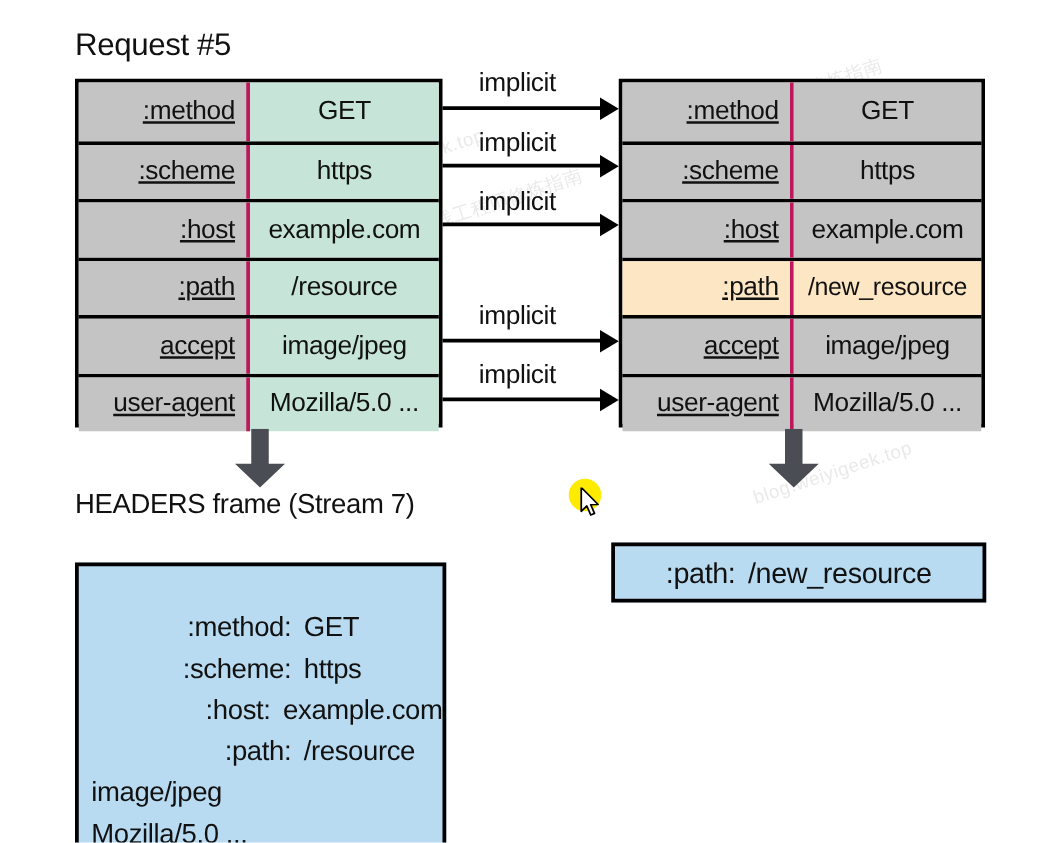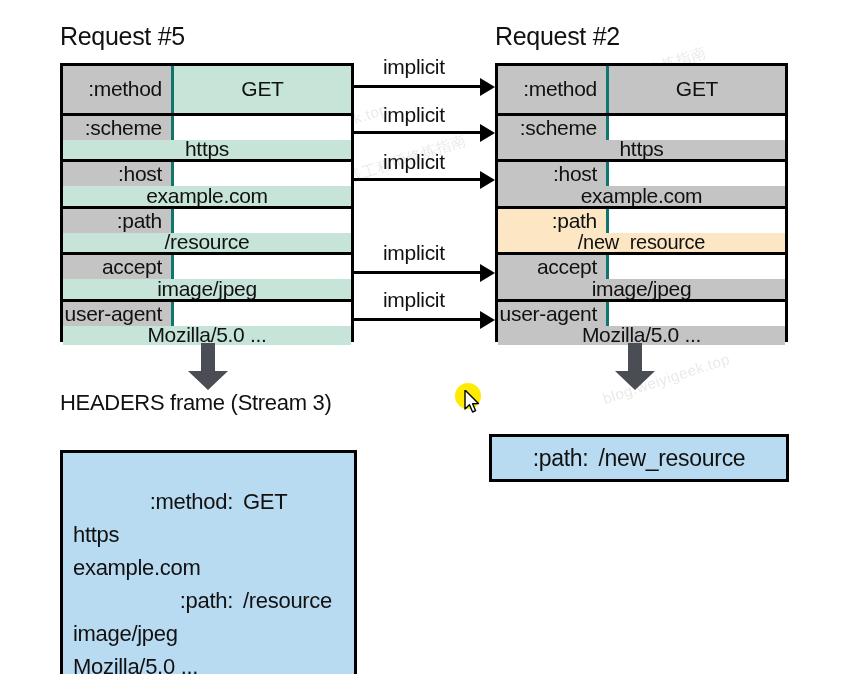--- a/index.html
+++ b/index.html
@@ -54,36 +54,37 @@
     background: #fff;
   }
   #table-req1 { left: 60px; top: 63px; width: 294px; height: 279px; }
   #table-req2 { left: 495px; top: 63px; width: 293px; height: 279px; }
 
   .hrow {
     display: flex;
     height: 46.5px;
     box-sizing: border-box;
   }
-  .hrow + .hrow { border-top: 3px solid #000; flex-direction: column; }
+  .hrow + .hrow { border-top: 3px solid #000; }
 
   .hcell {
     box-sizing: border-box;
     display: flex;
     align-items: center;
     font-size: 21px;
     letter-spacing: -0.3px;
     white-space: nowrap;
     overflow: hidden;
   }
   .hcell.key {
-    width: 111px;
+    width: 137px;
     justify-content: flex-end;
     padding-right: 9px;
-    border-right: 3px solid #0f766e;
+    border-right: 3px solid #be185d;
+    text-decoration: underline;
   }
   .hcell.val {
     flex: 1;
     justify-content: center;
     padding: 0 2px;
   }
 
   .c-gray   { background: #c4c4c4; }
   .c-green  { background: #c6e5d8; }
   .c-orange { background: #fde6c4; }
@@ -194,21 +195,20 @@
   <div class="wm" style="left:520px; top:72px; transform:rotate(-18deg);">公众号|全栈工程师修炼指南</div>
   <div class="wm" style="left:530px; top:95px; transform:rotate(-18deg);">blog.weiyigeek.top</div>
   <div class="wm" style="left:530px; top:170px; transform:rotate(-18deg);">公众号|全栈工程师修炼指南</div>
   <div class="wm" style="left:600px; top:300px; transform:rotate(-18deg);">weiyigeek.top</div>
   <div class="wm" style="left:120px; top:490px; transform:rotate(-18deg);">blog.weiyigeek.top</div>
   <div class="wm" style="left:90px; top:575px; transform:rotate(-18deg);">公众号|全栈工程师修炼指南</div>
   <div class="wm" style="left:600px; top:370px; transform:rotate(-18deg);">blog.weiyigeek.top</div>
 
   <div class="req-title" id="req1-title">Request #5</div>
 
-  <div class="req-title" id="req2-title">Request #2</div>
 
   <div class="htable" id="table-req1">
     <div class="hrow">
       <div class="hcell key c-gray">:method</div>
       <div class="hcell val c-green">GET</div>
     </div>
     <div class="hrow">
       <div class="hcell key c-gray">:scheme</div>
       <div class="hcell val c-green">https</div>
     </div>
@@ -281,39 +281,41 @@
     <svg viewBox="0 0 44 48" width="44" height="48" aria-hidden="true">
       <polygon points="15,0 29,0 29,28 42,28 22,47 2,28 15,28" fill="#4a4d53"></polygon>
     </svg>
   </div>
   <div class="down-arrow" style="left:613px; top:343px;">
     <svg viewBox="0 0 44 48" width="44" height="48" aria-hidden="true">
       <polygon points="15,0 29,0 29,28 42,28 22,47 2,28 15,28" fill="#4a4d53"></polygon>
     </svg>
   </div>
 
-  <div class="frame-title" id="frame1-title">HEADERS frame (Stream 3)</div>
+  <div class="frame-title" id="frame1-title">HEADERS frame (Stream 7)</div>
 
   <div id="cursor-highlight"></div>
   <div id="cursor-pointer">
     <svg viewBox="0 0 18 24" width="18" height="24" aria-hidden="true">
       <polygon points="1,0 1,19 5.5,14.8 8.6,22 11.6,20.7 8.6,13.8 14.5,13.6" fill="#ffffff" stroke="#000000" stroke-width="1.4" stroke-linejoin="round"></polygon>
     </svg>
   </div>
 
   <div class="frame-box" id="frame1-box">
     <div class="kv-list">
       <div class="kv-row">
         <span class="kv-key">:method:</span>
         <span class="kv-val">GET</span>
       </div>
       <div class="kv-row">
+        <span class="kv-key">:scheme:</span>
         <span class="kv-val">https</span>
       </div>
       <div class="kv-row">
+        <span class="kv-key">:host:</span>
         <span class="kv-val">example.com</span>
       </div>
       <div class="kv-row">
         <span class="kv-key">:path:</span>
         <span class="kv-val">/resource</span>
       </div>
       <div class="kv-row">
         <span class="kv-val">image/jpeg</span>
       </div>
       <div class="kv-row">

